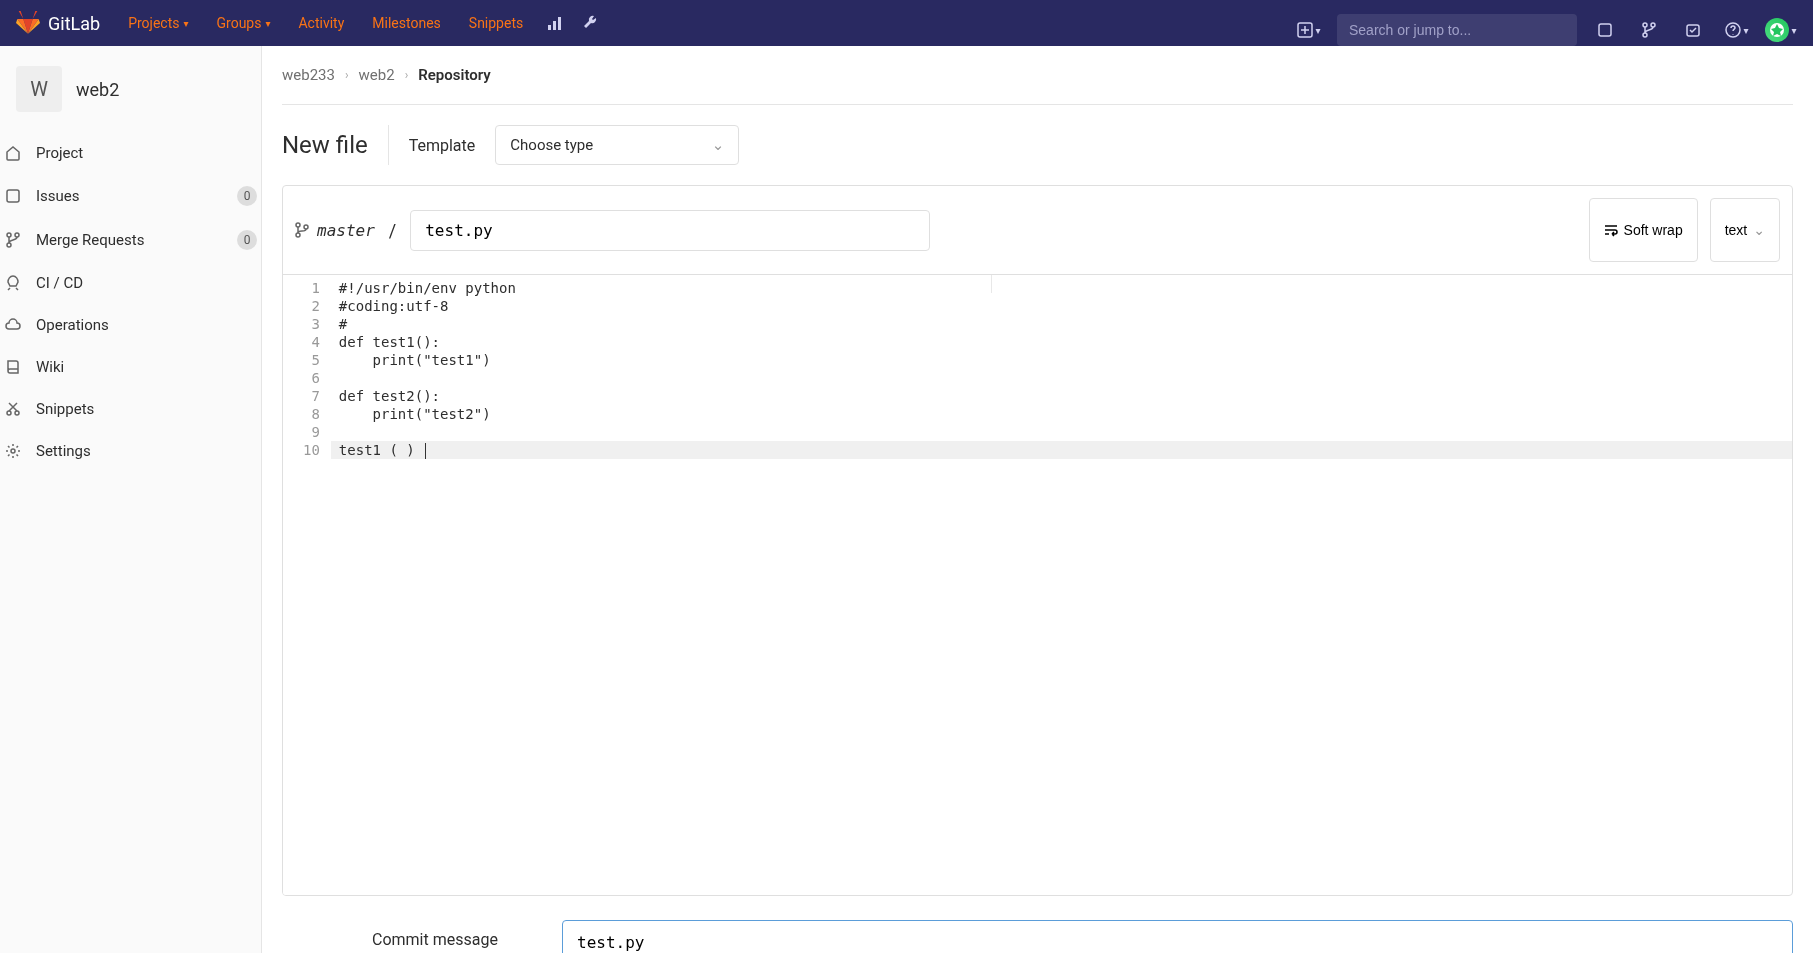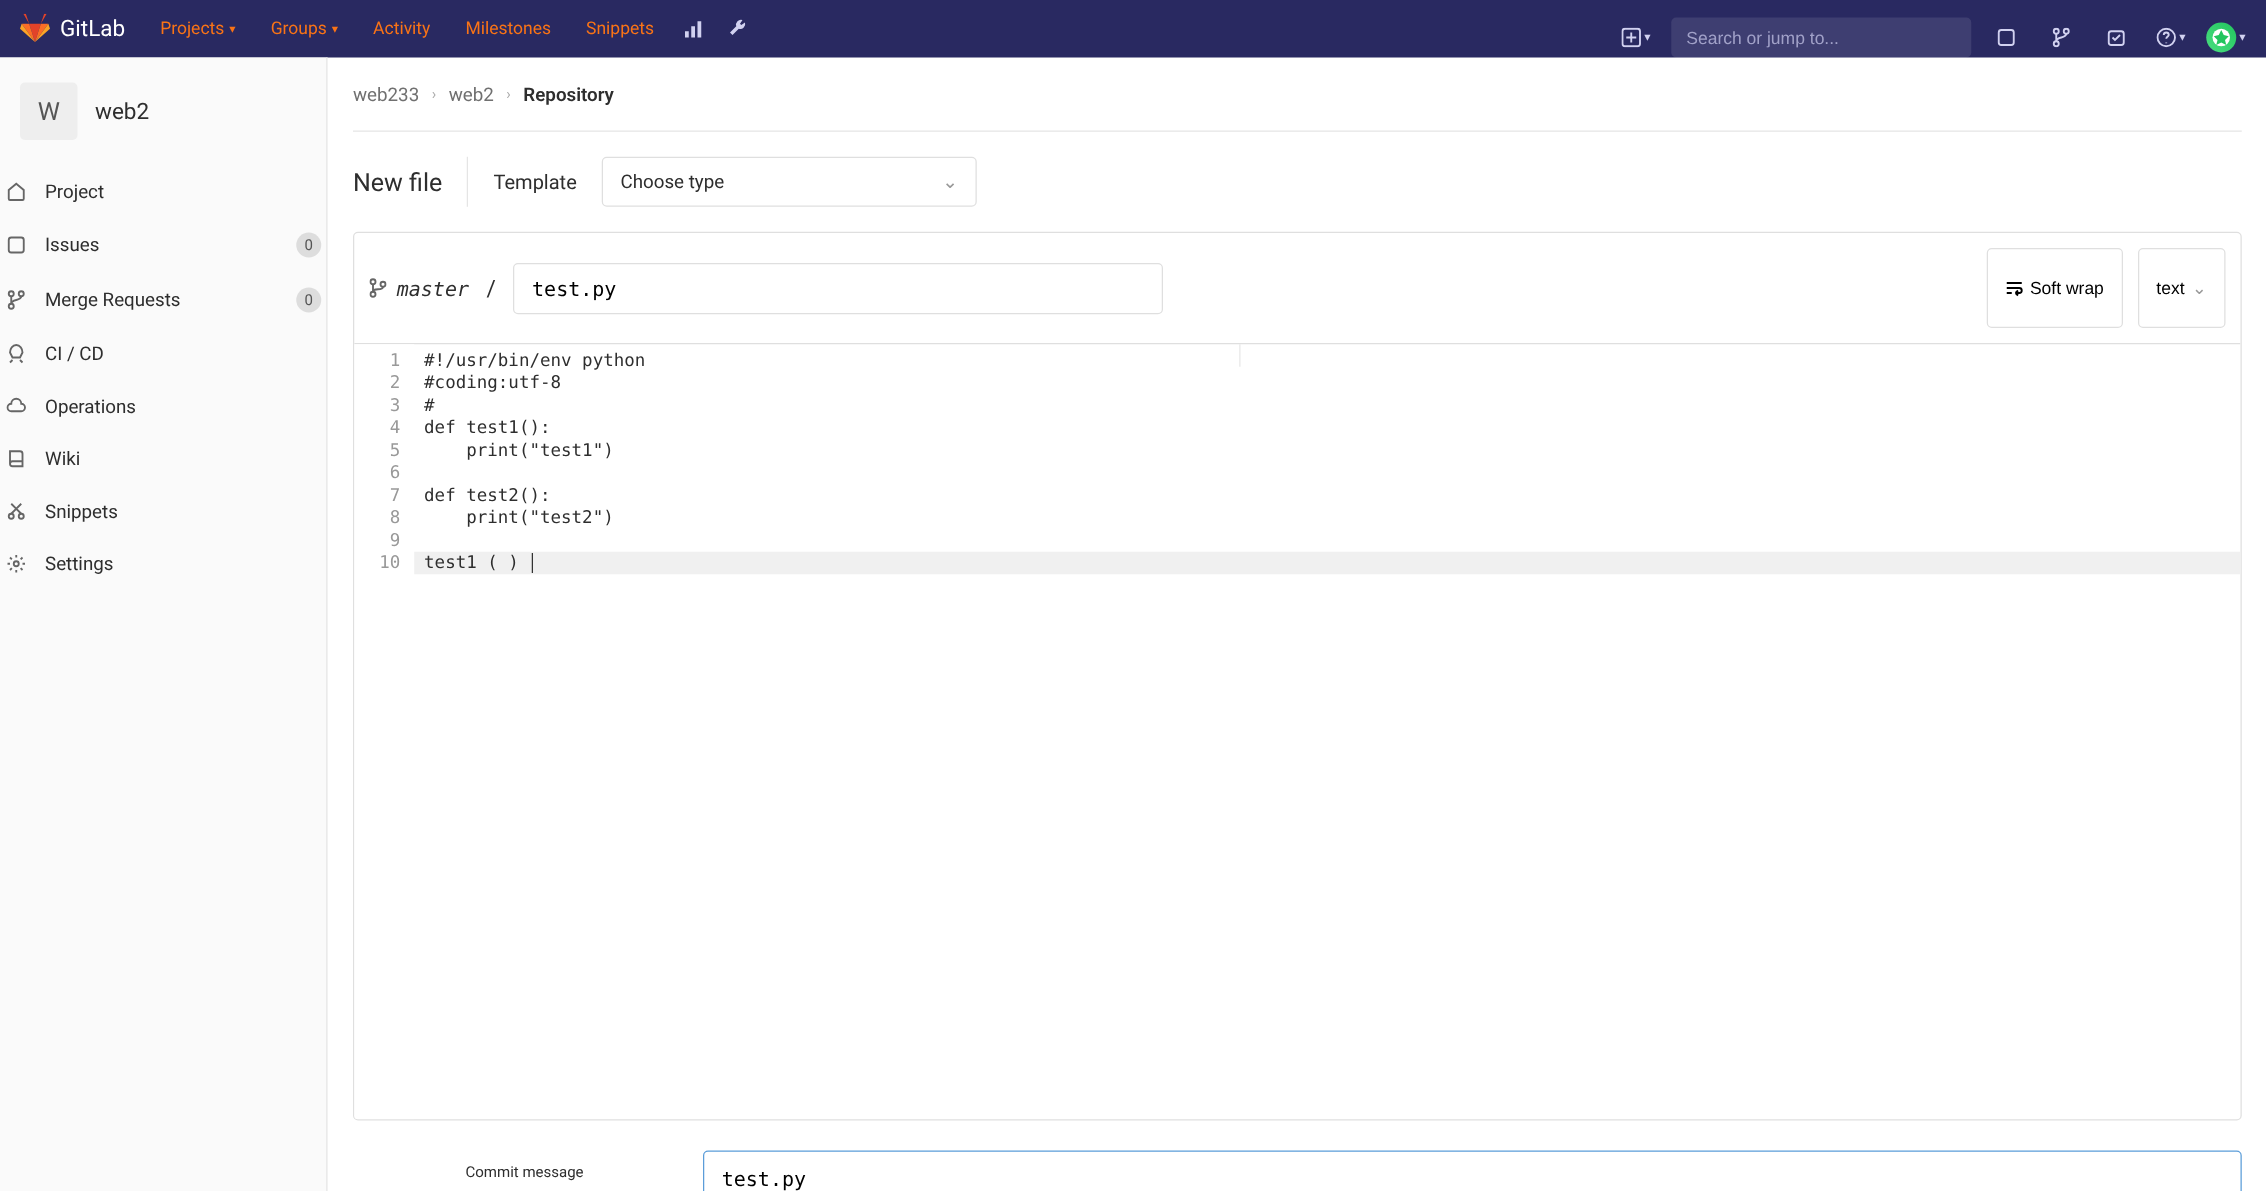--- a/index.html
+++ b/index.html
@@ -31,24 +31,24 @@
 .sidebar-badge { margin-left: auto; background: #ddd; color: #555; border-radius: 10px; min-width: 20px; height: 20px; display: flex; align-items: center; justify-content: center; font-size: 12px; padding: 0 6px; }
 
 
 .main { flex: 1; padding: 0 20px; overflow: auto; }
 .breadcrumb { padding: 20px 0; border-bottom: 1px solid #e5e5e5; color: #707070; font-size: 15px; display: flex; align-items: center; gap: 10px; }
 .breadcrumb-item { cursor: pointer; }
 .breadcrumb-item.active { color: #2e2e2e; font-weight: 600; }
 .breadcrumb-sep { color: #aaa; font-size: 12px; }
 
 .file-header { display: flex; align-items: center; padding: 20px 0; gap: 20px; }
-.page-title { font-size: 20px; font-weight: 400; color: #2e2e2e; }
+.page-title { font-size: 24px; font-weight: 400; color: #2e2e2e; }
 .template-sep { width: 1px; height: 40px; background: #e5e5e5; }
 .template-label { color: #2e2e2e; font-size: 16px; }
-.template-select { border: 1px solid #dfdfdf; border-radius: 4px; padding: 10px 14px; font-size: 15px; width: 300px; display: flex; justify-content: space-between; align-items: center; color: #2e2e2e; cursor: pointer; background: #fff; }
+.template-select { border: 1px solid #dfdfdf; border-radius: 4px; padding: 10px 14px; font-size: 15px; width: 244px; display: flex; justify-content: space-between; align-items: center; color: #2e2e2e; cursor: pointer; background: #fff; }
 
 
 .editor-container { border: 1px solid #dfdfdf; border-radius: 4px; overflow: hidden; }
 .editor-toolbar { display: flex; align-items: center; padding: 12px; border-bottom: 1px solid #dfdfdf; gap: 14px; }
 .branch-name { display: flex; align-items: center; gap: 8px; font-family: "SFMono-Regular", Consolas, monospace; font-size: 16px; color: #2e2e2e; font-style: italic; }
 .branch-icon { color: #666; }
 .path-sep { color: #2e2e2e; font-size: 18px; }
 .filename-input { border: 1px solid #dfdfdf; border-radius: 4px; padding: 10px 14px; font-family: "SFMono-Regular", Consolas, monospace; font-size: 16px; width: 520px; outline: none; }
 .toolbar-right { margin-left: auto; display: flex; gap: 12px; }
 .btn { border: 1px solid #dfdfdf; background: #fff; border-radius: 4px; padding: 23px 14px; font-size: 14px; cursor: pointer; display: flex; align-items: center; gap: 6px; }
@@ -58,21 +58,21 @@
 .gutter div { height: 18px; }
 .code-lines { flex: 1; padding: 4px 8px; color: #2e2e2e; position: relative; }
 .code-lines div { height: 18px; white-space: pre; }
 .code-lines .current-line { background: #f0f0f0; position: absolute; left: 0; right: 0; height: 18px; z-index: 0; }
 .code-lines .line-content { position: relative; z-index: 1; }
 .vline { position: absolute; left: 660px; top: 0; bottom: 0; width: 1px; background: #e8e8e8; z-index: 0; }
 .cursor { display: inline-block; width: 1px; height: 16px; background: #333; vertical-align: middle; margin-left: 2px; }
 
 
 .commit-row { display: flex; align-items: flex-start; padding: 24px 0 0 90px; gap: 40px; }
-.commit-label { font-size: 12px; color: #2e2e2e; padding-top: 10px; width: 150px; }
+.commit-label { font-size: 16px; color: #2e2e2e; padding-top: 10px; width: 150px; }
 .commit-input { border: 1px solid #5b9dd9; border-radius: 4px; padding: 12px 14px; font-family: "SFMono-Regular", Consolas, monospace; font-size: 16px; flex: 1; outline: none; resize: none; min-height: 48px; width: 100%; }
 
 svg { display: block; }
 </style>
 </head>
 <body>
 
 <div class="navbar">
   <div class="navbar-left">
     <div class="logo">

